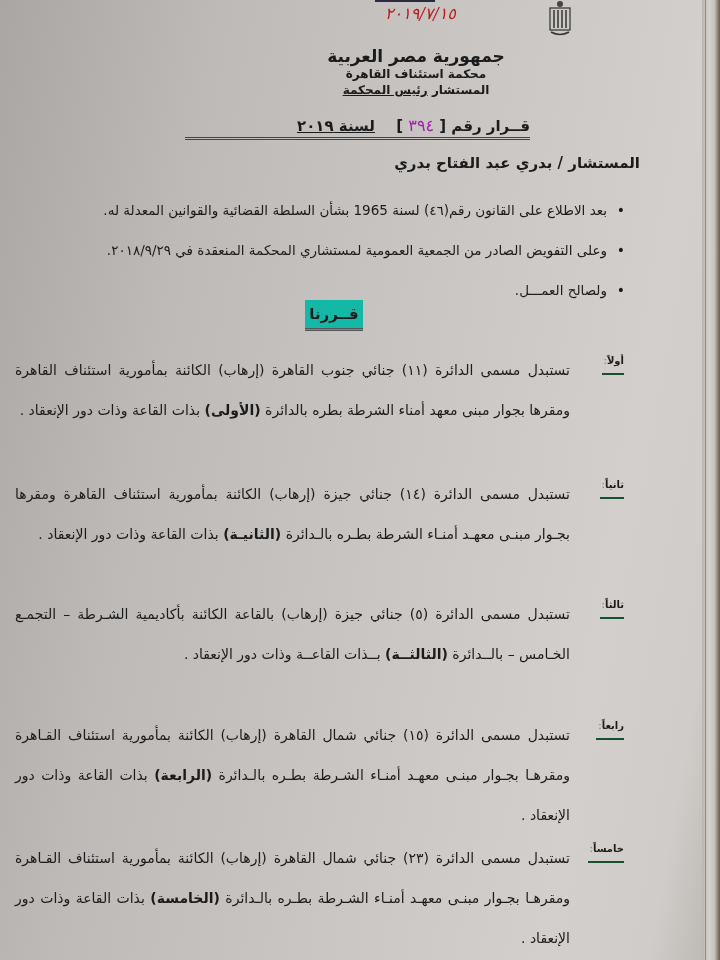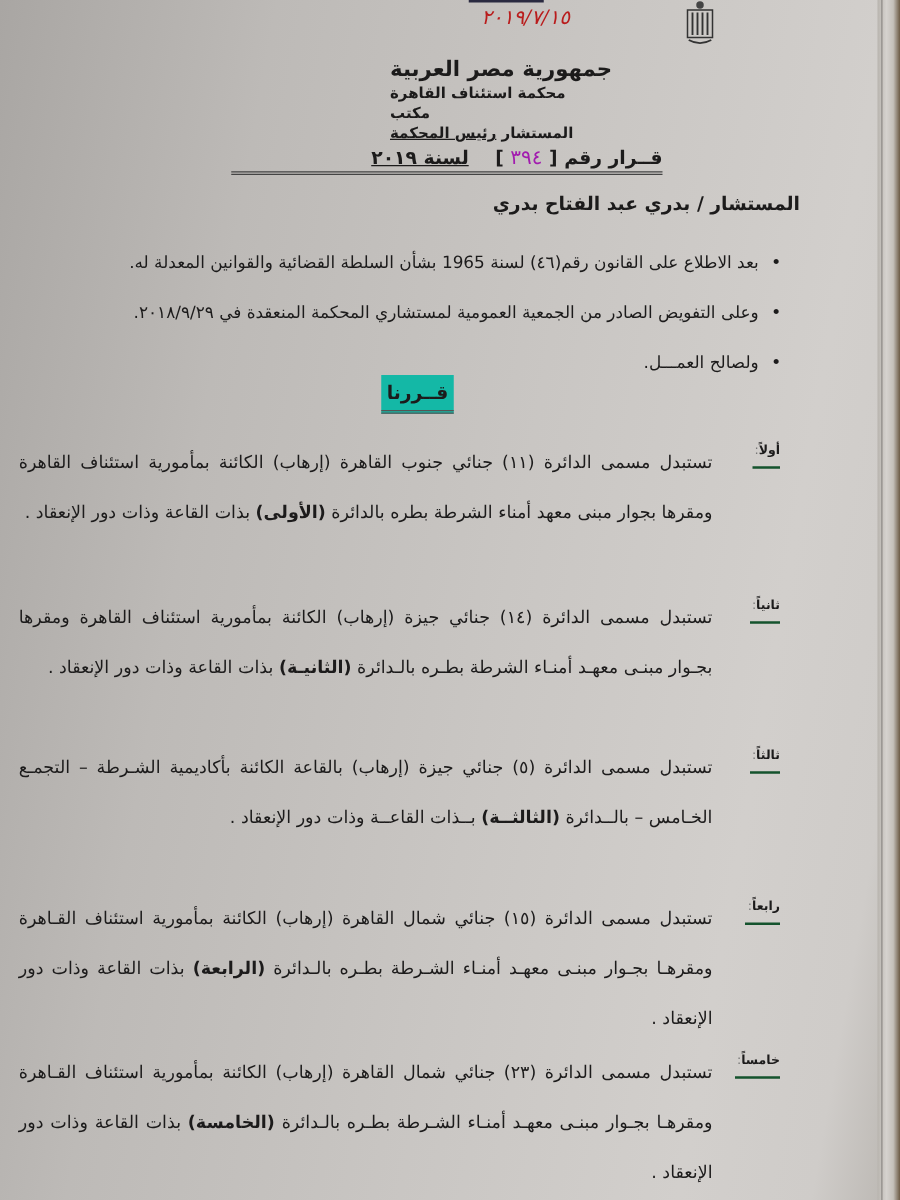--- a/index.html
+++ b/index.html
@@ -22,21 +22,21 @@
     position:absolute; left:385px; top:4px; font-family:"DejaVu Serif", serif;
     font-size:16px; color:#b91c1c; font-style:italic; direction:ltr;
   }
   .handwritten-line { position:absolute; left:375px; top:0; width:60px; height:2px; background:#2a2a40; }
 
   .emblem {
     position:absolute; left:545px; top:0; width:30px; height:40px;
   }
 
   .header-block {
-    position:absolute; right:148px; top:46px; width:240px; text-align:left;
+    position:absolute; right:164px; top:46px; width:240px; text-align:center;
   }
   .hdr-republic { font-weight:bold; font-size:17px; line-height:20px; }
   .hdr-court { font-weight:bold; font-size:12px; line-height:16px; }
   .hdr-office { font-weight:bold; font-size:12px; line-height:16px; }
   .hdr-chief { font-size:12px; line-height:16px; font-weight:bold; }
   .hdr-chief u { text-decoration: underline; }
 
   .decision-line {
     position:absolute; left:185px; top:116px; width:345px;
     border-bottom:3px double #444; padding-bottom:2px;
@@ -88,21 +88,20 @@
     <line x1="13" y1="10" x2="13" y2="28" stroke="#333" stroke-width="1.5"></line>
     <line x1="17" y1="10" x2="17" y2="28" stroke="#333" stroke-width="1.5"></line>
     <line x1="21" y1="10" x2="21" y2="28" stroke="#333" stroke-width="1.5"></line>
     <path d="M6 32 Q15 37 24 32" fill="none" stroke="#333" stroke-width="1.5"></path>
     <circle cx="15" cy="4" r="3" fill="#444"></circle>
   </svg>
 
   <div class="header-block">
     <div class="hdr-republic">جمهورية مصر العربية</div>
     <div class="hdr-court">محكمة استئناف القاهرة</div>
-    <div class="hdr-office">مكتب</div>
     <div class="hdr-chief">
       <span>المستشار</span>
       <u>رئيس المحكمة</u>
     </div>
   </div>
 
   <div class="decision-line">
     <span>قــرار رقم [</span>
     <span class="hand">٣٩٤</span>
     <span>]</span>

